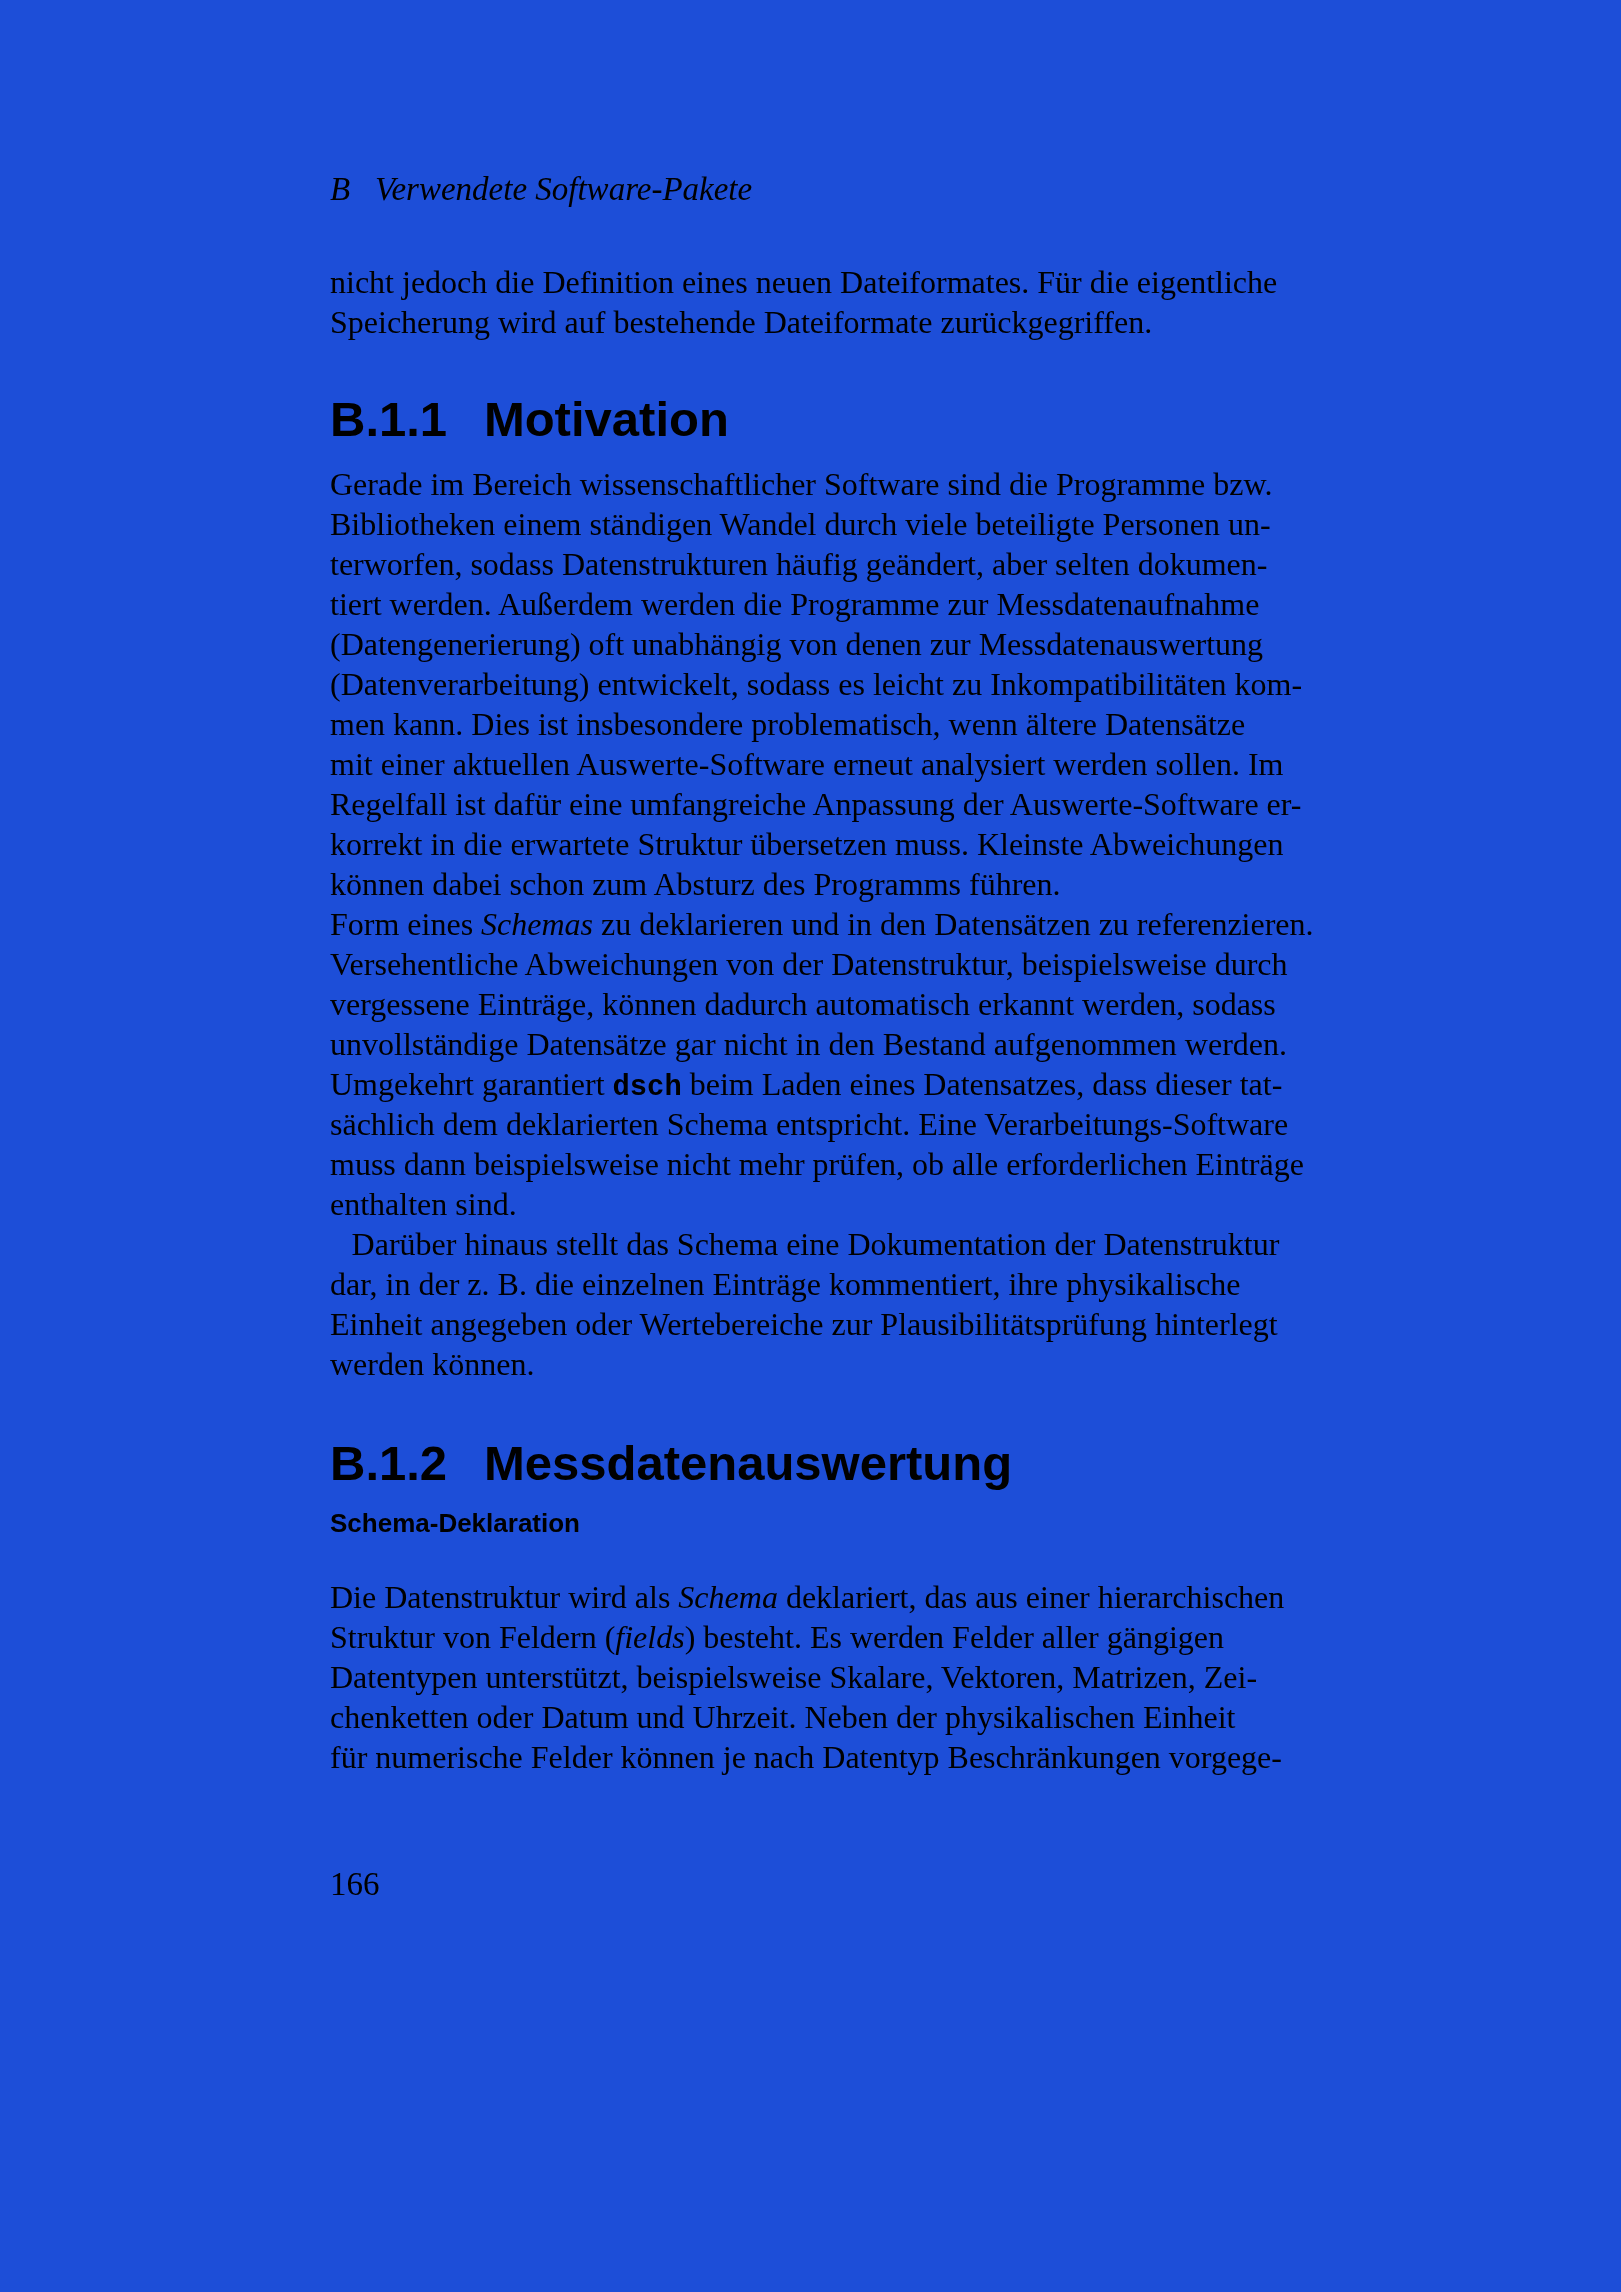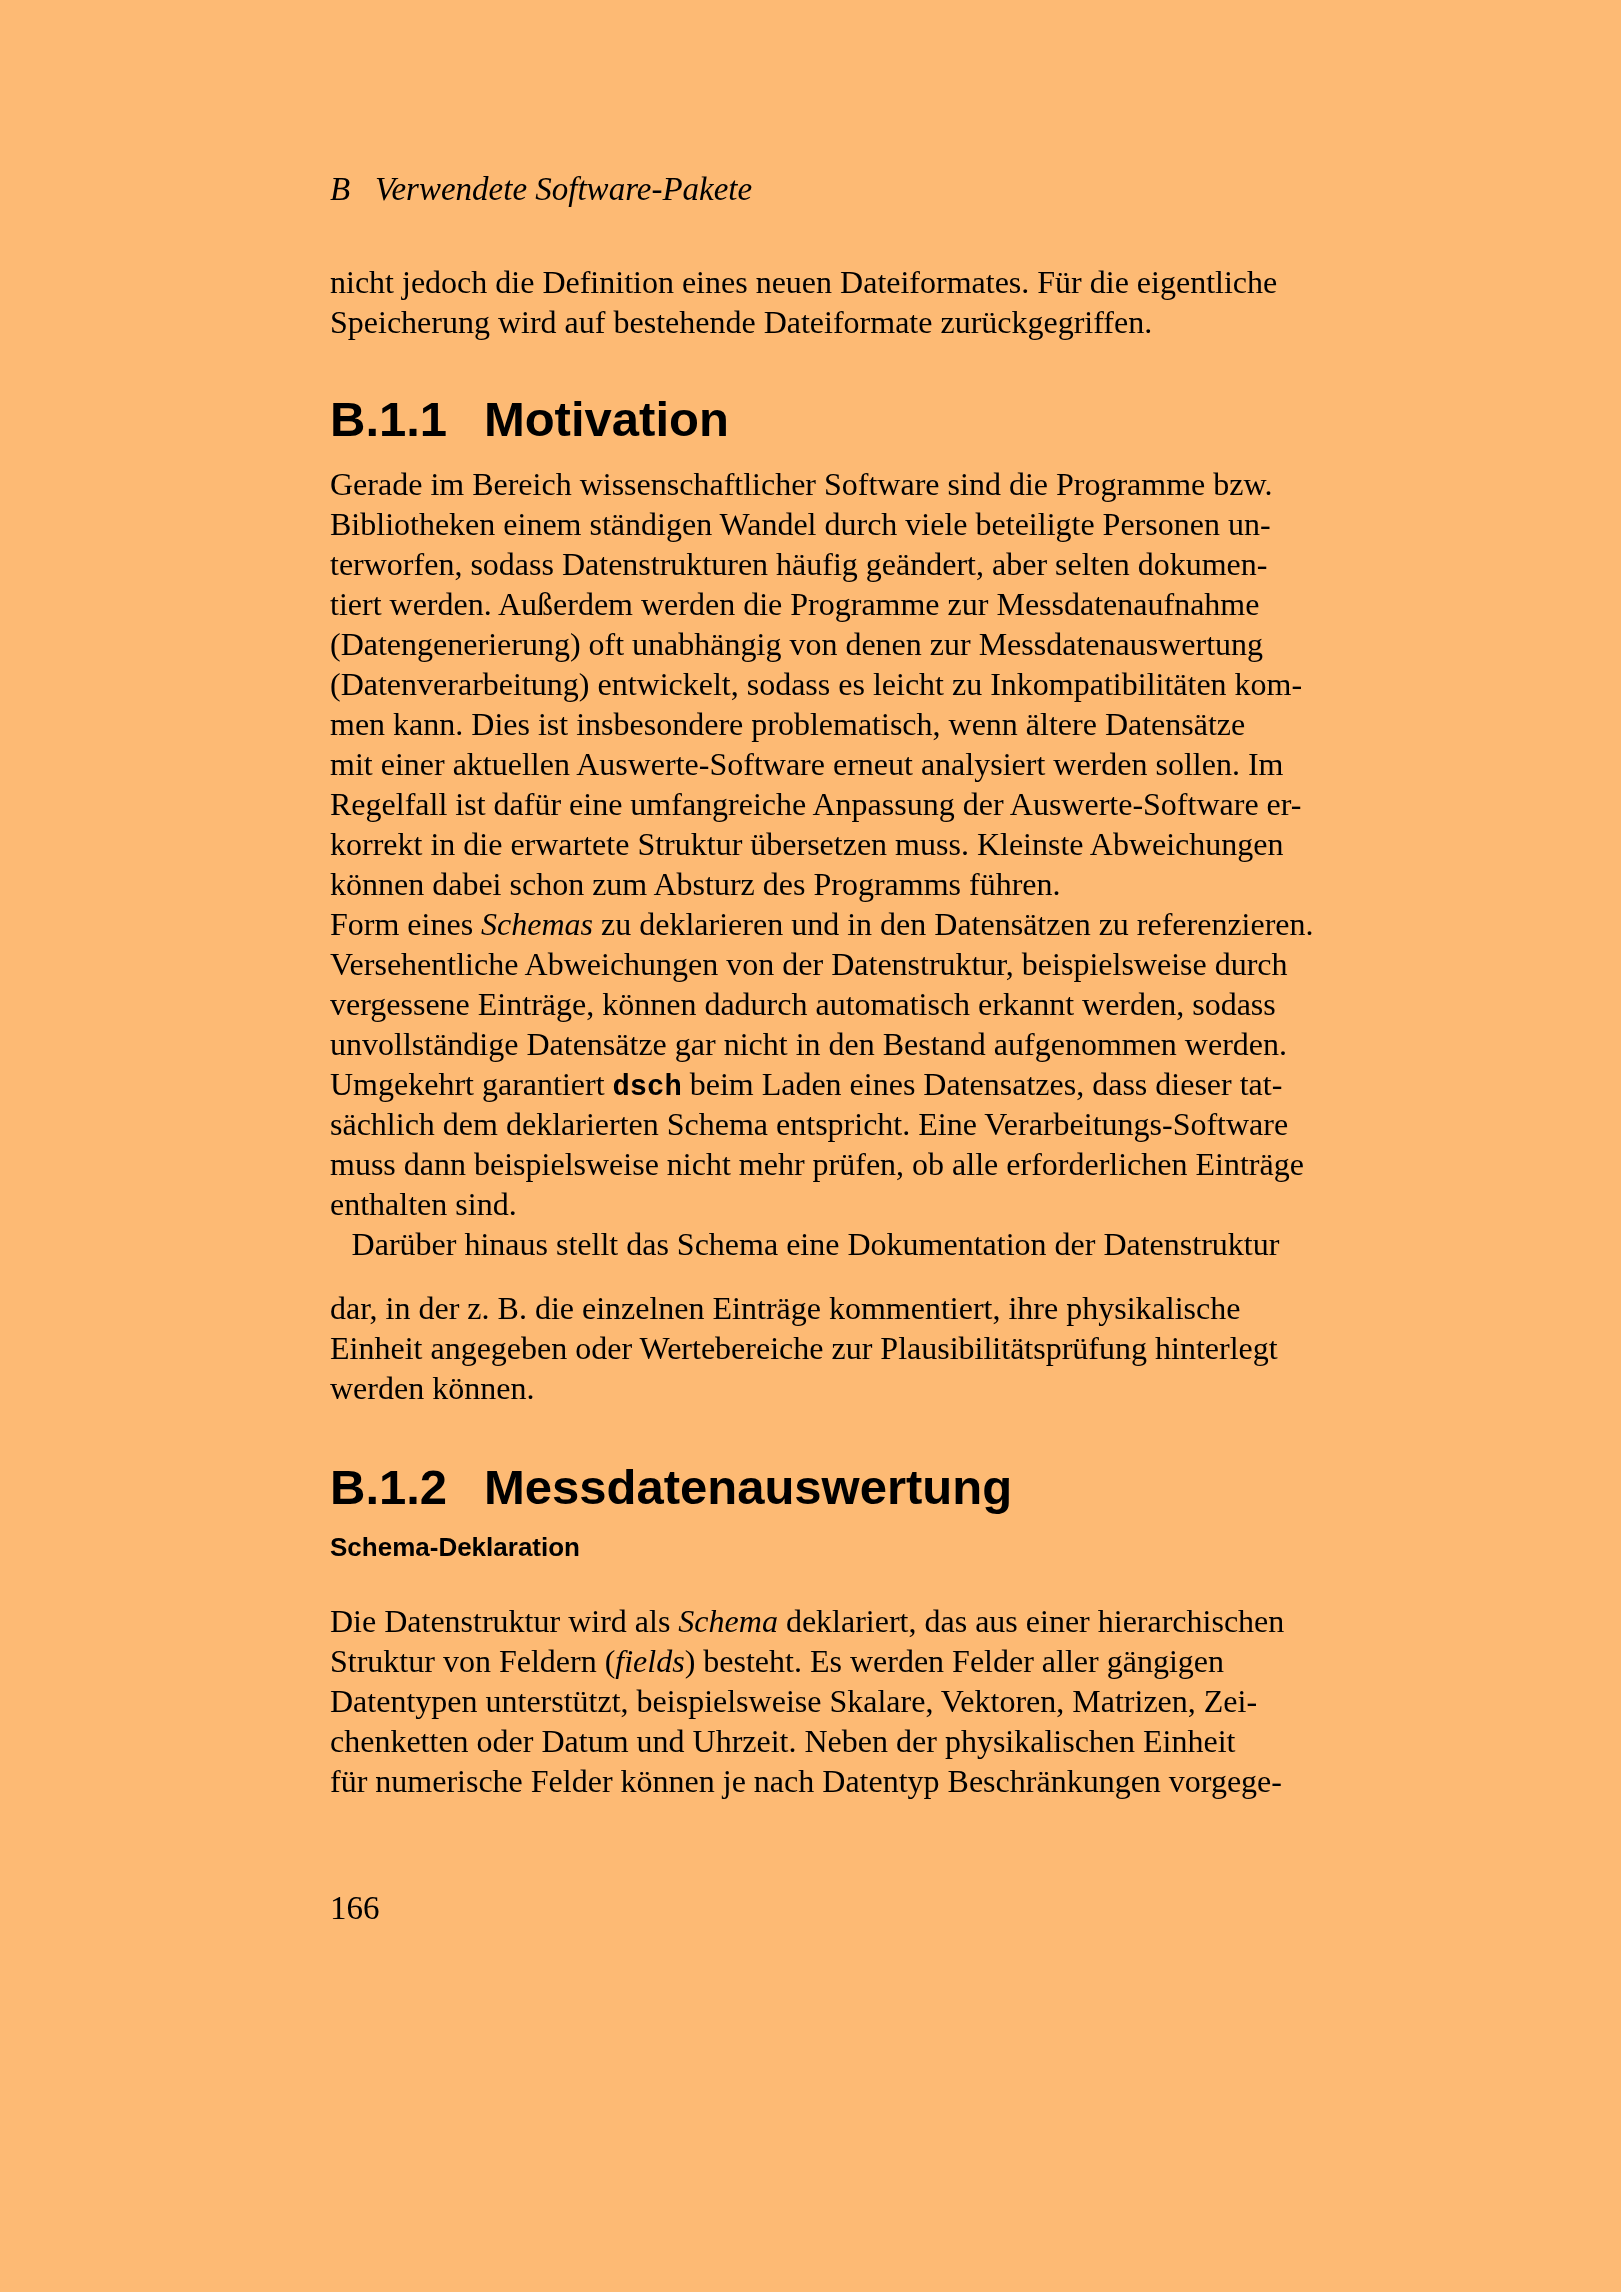--- a/index.html
+++ b/index.html
@@ -1,20 +1,20 @@
 <!DOCTYPE html>
 <html><head>
 <meta charset="utf-8">
 <style>
   html, body { margin: 0; padding: 0; background: #ffffff; }
   .page {
     position: relative;
     width: 1621px;
     height: 2293px;
-    background: #fdba74;
+    background: #1d4ed8;
     color: #000000;
     font-family: "Liberation Serif", "DejaVu Serif", serif;
     font-size: 32px;
     overflow: hidden;
   }
   .margin-box {
     position: absolute;
     left: 330px;
     top: 170px;
     width: 1037px;
@@ -103,21 +103,21 @@
           <div class="line fit" style="word-spacing: 0px;">Versehentliche Abweichungen von der Datenstruktur, beispielsweise durch</div>
           <div class="line fit" style="word-spacing: 0px;">vergessene Einträge, können dadurch automatisch erkannt werden, sodass</div>
           <div class="line fit" style="word-spacing: 0px;">unvollständige Datensätze gar nicht in den Bestand aufgenommen werden.</div>
           <div class="line fit" style="word-spacing: 0px;">Umgekehrt garantiert <span class="mono">dsch</span> beim Laden eines Datensatzes, dass dieser tat-</div>
           <div class="line fit" style="word-spacing: 0px;">sächlich dem deklarierten Schema entspricht. Eine Verarbeitungs-Software</div>
           <div class="line fit" style="word-spacing: 0px;">muss dann beispielsweise nicht mehr prüfen, ob alle erforderlichen Einträge</div>
           <div class="line lastline">enthalten sind.</div>
         </div>
         <div class="para indent">
           <div class="line first fit" style="word-spacing: 0px;">Darüber hinaus stellt das Schema eine Dokumentation der Datenstruktur</div>
-          <div class="line fit" style="word-spacing: 0px; margin-top: 24px;">dar, in der z. B. die einzelnen Einträge kommentiert, ihre physikalische</div>
+          <div class="line fit" style="word-spacing: 0px;">dar, in der z. B. die einzelnen Einträge kommentiert, ihre physikalische</div>
           <div class="line fit" style="word-spacing: 0px;">Einheit angegeben oder Wertebereiche zur Plausibilitätsprüfung hinterlegt</div>
           <div class="line lastline">werden können.</div>
         </div>
         <div class="sec second"><span class="sec-num">B.1.2</span><span class="sec-title">Messdatenauswertung</span></div>
         <div class="subsec">Schema-Deklaration</div>
         <div class="para">
           <div class="line first fit" style="word-spacing: 0px;">Die Datenstruktur wird als <span class="it">Schema</span> deklariert, das aus einer hierarchischen</div>
           <div class="line fit" style="word-spacing: 0px;">Struktur von Feldern (<span class="it">fields</span>) besteht. Es werden Felder aller gängigen</div>
           <div class="line fit" style="word-spacing: 0px;">Datentypen unterstützt, beispielsweise Skalare, Vektoren, Matrizen, Zei-</div>
           <div class="line fit" style="word-spacing: 0px;">chenketten oder Datum und Uhrzeit. Neben der physikalischen Einheit</div>

